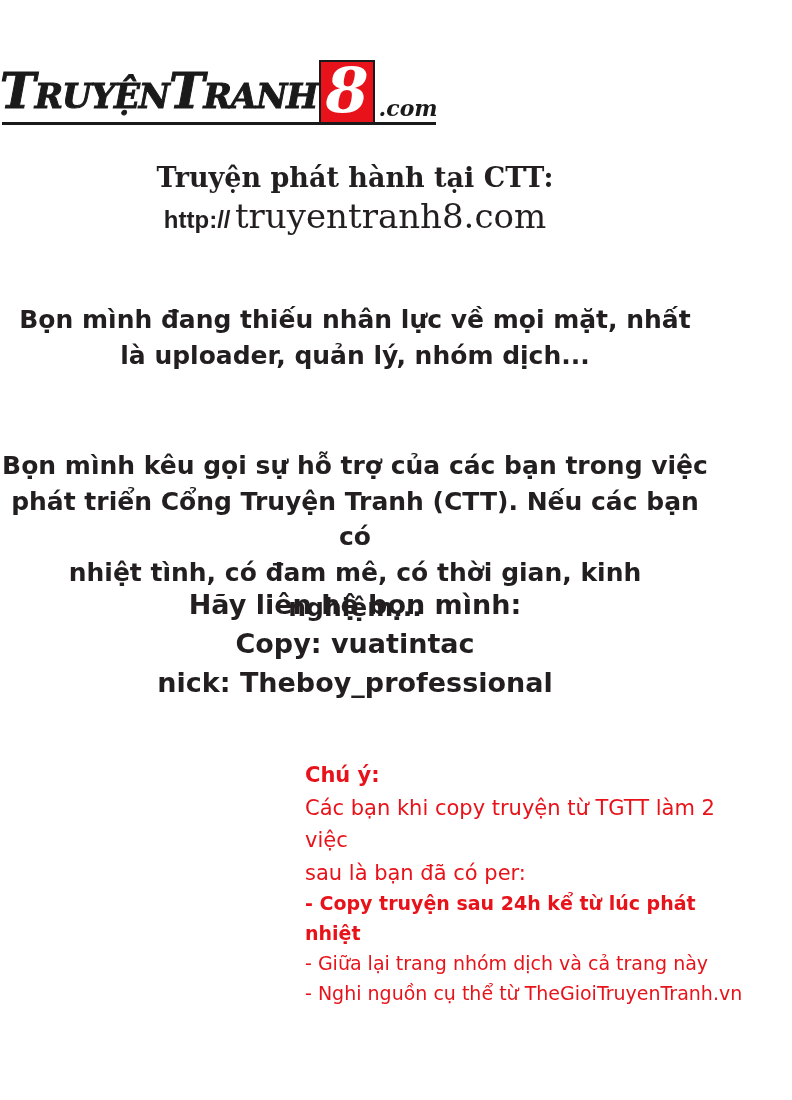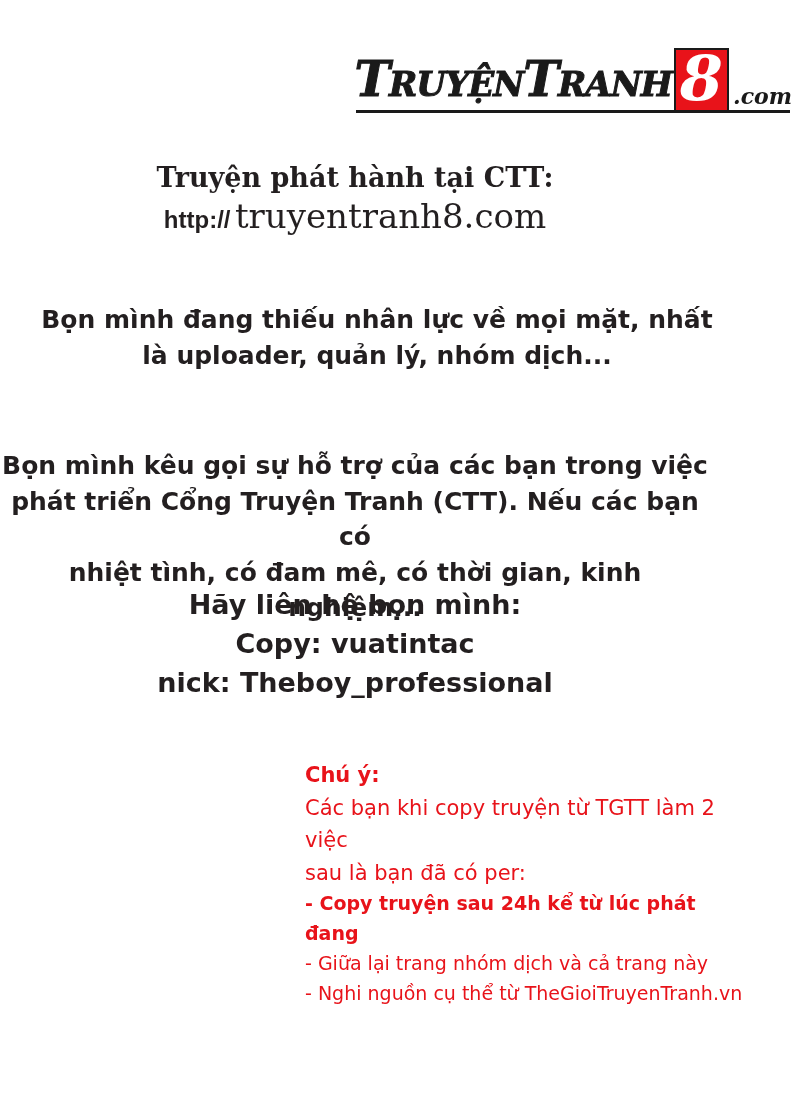--- a/index.html
+++ b/index.html
@@ -12,24 +12,24 @@
     height: 1100px;
     position: relative;
     font-family: "Liberation Sans", sans-serif;
     color: #231f20;
     overflow: hidden;
   }
 
   
   .logo-wrap {
     position: absolute;
-    top: 44px;
+    top: 56px;
     left: 0;
     width: 792px;
-    text-align: right;
+    text-align: left;
   }
   .logo {
     display: inline-block;
     position: relative;
     white-space: nowrap;
   }
   .logo-main {
     font-family: "DejaVu Serif", serif;
     font-weight: bold;
     font-style: italic;
@@ -105,21 +105,21 @@
     font-weight: bold;
     font-size: 24px;
     color: #231f20;
   }
   .release-url .url-main {
     font-family: "DejaVu Serif", serif;
     font-size: 34px;
     color: #231f20;
   }
 
-  .para1 { top: 302px; padding-left: 22px; }
+  .para1 { top: 302px; }
   .para1 .line {
     font-weight: bold;
     font-size: 25px;
     line-height: 1.42;
   }
 
   .para2 { top: 448px; }
   .para2 .line {
     font-weight: bold;
     font-size: 25px;
@@ -196,16 +196,16 @@
 <div class="block para3">
   <div class="line">Hãy liên hệ bọn mình:</div>
   <div class="line">Copy: vuatintac</div>
   <div class="line">nick: Theboy_professional</div>
 </div>
 
 <div class="notice">
   <div class="notice-title">Chú ý:</div>
   <div class="notice-text">Các bạn khi copy truyện từ TGTT làm 2 việc</div>
   <div class="notice-text">sau là bạn đã có per:</div>
-  <div class="notice-bullet-bold">- Copy truyện sau 24h kể từ lúc phát đang</div>
+  <div class="notice-bullet-bold">- Copy truyện sau 24h kể từ lúc phát nhiệt</div>
   <div class="notice-bullet">- Giữa lại trang nhóm dịch và cả trang này</div>
   <div class="notice-bullet">- Nghi nguồn cụ thể từ TheGioiTruyenTranh.vn</div>
 </div>
 
 </body></html>

